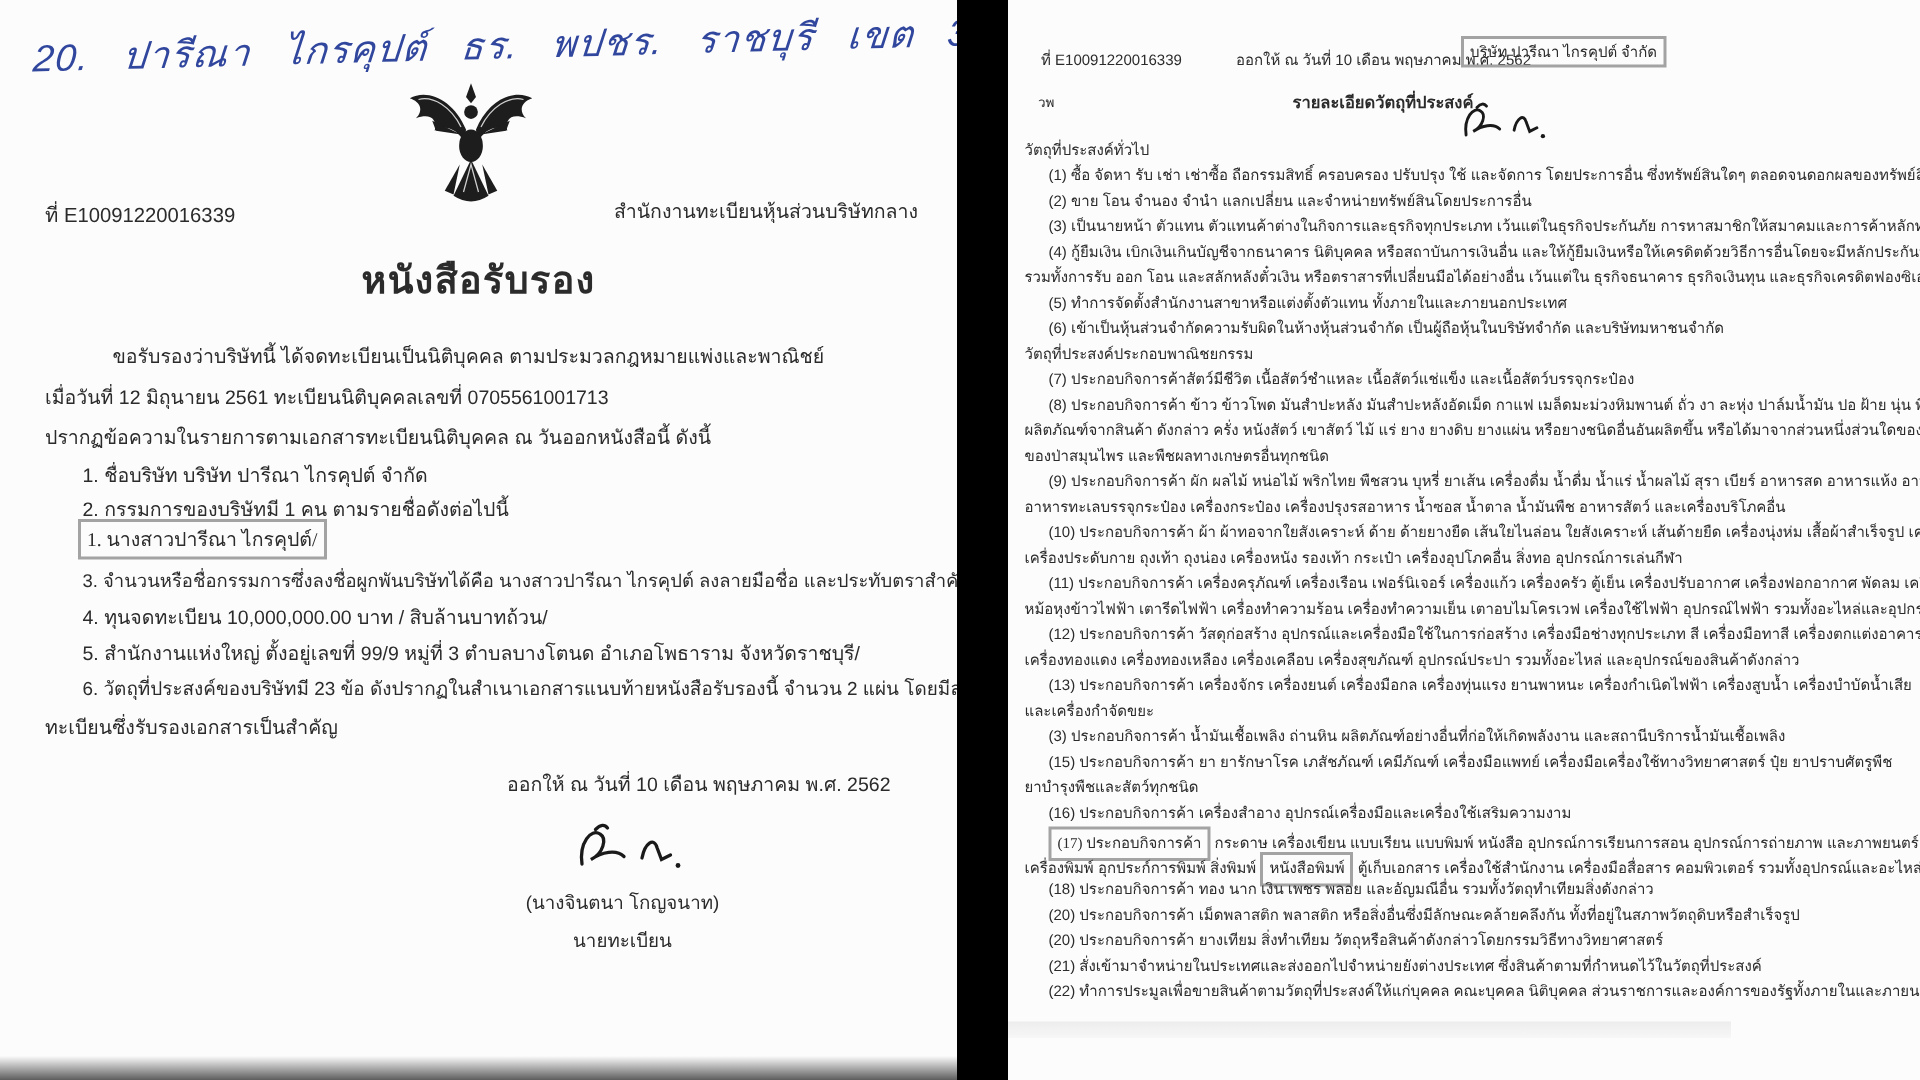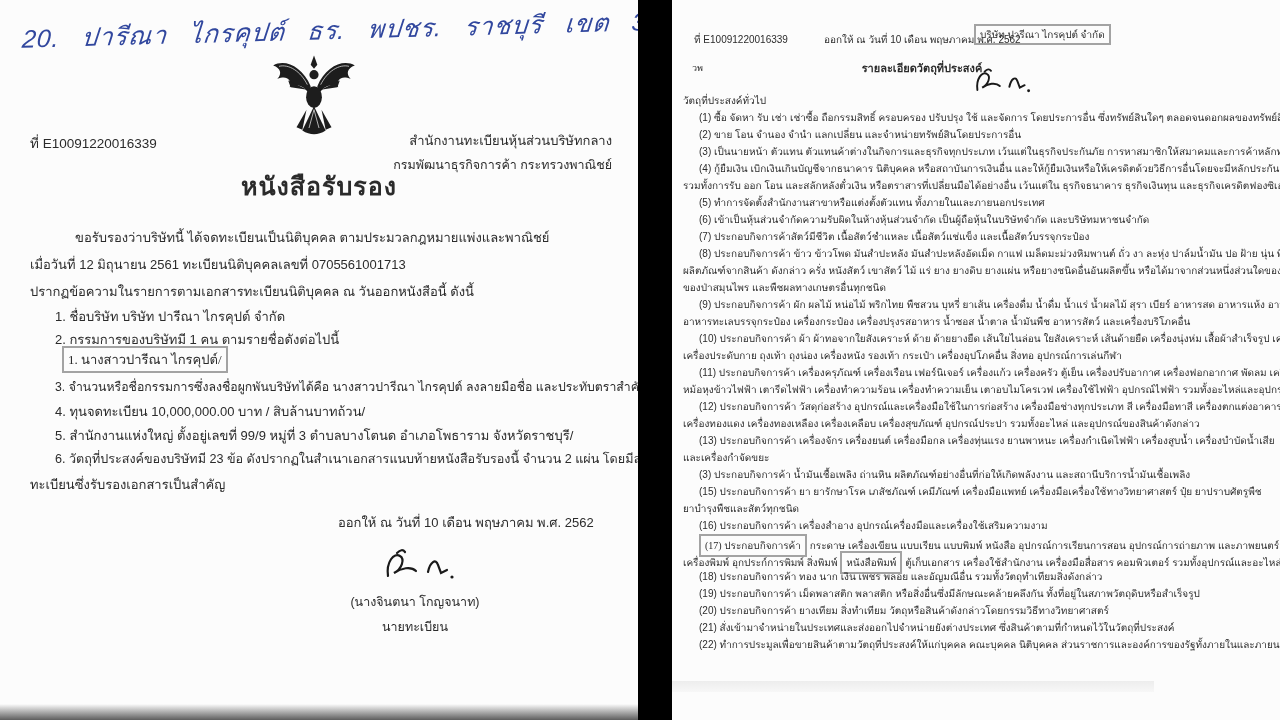--- a/index.html
+++ b/index.html
@@ -63,30 +63,29 @@
         <g stroke="#fcfcfc" stroke-width="1" fill="none" opacity="0.8">
           <path d="M52,38 C44,22 30,13 18,16"></path>
           <path d="M68,38 C76,22 90,13 102,16"></path>
           <path d="M54,90 L60,68 L66,90"></path>
         </g>
       </svg>
     </div>
 
     <div class="abs doc-no-l">ที่ E10091220016339</div>
     <div class="abs office1">สำนักงานทะเบียนหุ้นส่วนบริษัทกลาง</div>
-    <div class="abs office2">กรมพัฒนาธุรกิจการค้า กระทรวงพาณิชย์</div>
     <div class="abs cert-title">หนังสือรับรอง</div>
 
     <div class="abs body-l" style="left:75px;top:227px;">ขอรับรองว่าบริษัทนี้ ได้จดทะเบียนเป็นนิติบุคคล ตามประมวลกฎหมายแพ่งและพาณิชย์</div>
     <div class="abs body-l" style="left:30px;top:254px;">เมื่อวันที่ 12 มิถุนายน 2561 ทะเบียนนิติบุคคลเลขที่ 0705561001713</div>
     <div class="abs body-l" style="left:30px;top:281px;">ปรากฏข้อความในรายการตามเอกสารทะเบียนนิติบุคคล ณ วันออกหนังสือนี้ ดังนี้</div>
 
     <div class="abs body-l" style="left:55px;top:306px;">1. ชื่อบริษัท บริษัท ปารีณา ไกรคุปต์ จำกัด</div>
     <div class="abs body-l" style="left:55px;top:329px;">2. กรรมการของบริษัทมี 1 คน ตามรายชื่อดังต่อไปนี้</div>
-    <div class="abs body-l" style="left:62px;top:346px;">
+    <div class="abs body-l" style="left:52px;top:346px;">
       <span class="red-box-inline">1. นางสาวปารีณา ไกรคุปต์/</span>
     </div>
     <div class="abs" style="left:55px;top:377px;font-size:12.3px;">3. จำนวนหรือชื่อกรรมการซึ่งลงชื่อผูกพันบริษัทได้คือ นางสาวปารีณา ไกรคุปต์ ลงลายมือชื่อ และประทับตราสำคัญของบริษัท/</div>
     <div class="abs body-l" style="left:55px;top:401px;">4. ทุนจดทะเบียน    10,000,000.00 บาท / สิบล้านบาทถ้วน/</div>
     <div class="abs body-l" style="left:55px;top:425px;">5. สำนักงานแห่งใหญ่ ตั้งอยู่เลขที่ 99/9  หมู่ที่ 3 ตำบลบางโตนด อำเภอโพธาราม จังหวัดราชบุรี/</div>
     <div class="abs" style="left:55px;top:449px;font-size:12.6px;">6.  วัตถุที่ประสงค์ของบริษัทมี 23 ข้อ ดังปรากฏในสำเนาเอกสารแนบท้ายหนังสือรับรองนี้ จำนวน 2 แผ่น โดยมีลายมือชื่อนาย</div>
     <div class="abs body-l" style="left:30px;top:474px;">ทะเบียนซึ่งรับรองเอกสารเป็นสำคัญ</div>
 
     <div class="abs issued-l">ออกให้ ณ วันที่ 10 เดือน พฤษภาคม พ.ศ. 2562</div>
 
@@ -129,20 +128,21 @@
 
     <div class="objectives">
         <div class="obj-line"><span>วัตถุที่ประสงค์ทั่วไป</span></div>
         <div class="obj-line indent"><span>(1) ซื้อ จัดหา รับ เช่า เช่าซื้อ ถือกรรมสิทธิ์ ครอบครอง ปรับปรุง ใช้ และจัดการ โดยประการอื่น ซึ่งทรัพย์สินใดๆ ตลอดจนดอกผลของทรัพย์สินนั้น</span></div>
         <div class="obj-line indent"><span>(2) ขาย โอน จำนอง จำนำ แลกเปลี่ยน และจำหน่ายทรัพย์สินโดยประการอื่น</span></div>
         <div class="obj-line indent"><span>(3) เป็นนายหน้า ตัวแทน ตัวแทนค้าต่างในกิจการและธุรกิจทุกประเภท เว้นแต่ในธุรกิจประกันภัย การหาสมาชิกให้สมาคมและการค้าหลักทรัพย์</span></div>
         <div class="obj-line indent"><span>(4) กู้ยืมเงิน เบิกเงินเกินบัญชีจากธนาคาร นิติบุคคล หรือสถาบันการเงินอื่น และให้กู้ยืมเงินหรือให้เครดิตด้วยวิธีการอื่นโดยจะมีหลักประกันหรือไม่ก็ตาม</span></div>
         <div class="obj-line"><span>รวมทั้งการรับ ออก โอน และสลักหลังตั๋วเงิน หรือตราสารที่เปลี่ยนมือได้อย่างอื่น เว้นแต่ใน ธุรกิจธนาคาร ธุรกิจเงินทุน และธุรกิจเครดิตฟองซิเอร์</span></div>
         <div class="obj-line indent"><span>(5) ทำการจัดตั้งสำนักงานสาขาหรือแต่งตั้งตัวแทน ทั้งภายในและภายนอกประเทศ</span></div>
         <div class="obj-line indent"><span>(6) เข้าเป็นหุ้นส่วนจำกัดความรับผิดในห้างหุ้นส่วนจำกัด เป็นผู้ถือหุ้นในบริษัทจำกัด และบริษัทมหาชนจำกัด</span></div>
+        <div class="obj-line"><span>วัตถุที่ประสงค์ประกอบพาณิชยกรรม</span></div>
         <div class="obj-line indent"><span>(7) ประกอบกิจการค้าสัตว์มีชีวิต เนื้อสัตว์ชำแหละ เนื้อสัตว์แช่แข็ง และเนื้อสัตว์บรรจุกระป๋อง</span></div>
         <div class="obj-line indent"><span>(8) ประกอบกิจการค้า ข้าว ข้าวโพด มันสำปะหลัง มันสำปะหลังอัดเม็ด กาแฟ เมล็ดมะม่วงหิมพานต์ ถั่ว งา ละหุ่ง ปาล์มน้ำมัน ปอ ฝ้าย นุ่น พืชไร่</span></div>
         <div class="obj-line"><span>ผลิตภัณฑ์จากสินค้า ดังกล่าว ครั่ง หนังสัตว์ เขาสัตว์ ไม้ แร่ ยาง ยางดิบ ยางแผ่น หรือยางชนิดอื่นอันผลิตขึ้น หรือได้มาจากส่วนหนึ่งส่วนใดของต้นยางพารา</span></div>
         <div class="obj-line"><span>ของป่าสมุนไพร และพืชผลทางเกษตรอื่นทุกชนิด</span></div>
         <div class="obj-line indent"><span>(9) ประกอบกิจการค้า ผัก ผลไม้ หน่อไม้ พริกไทย พืชสวน บุหรี่ ยาเส้น เครื่องดื่ม น้ำดื่ม น้ำแร่ น้ำผลไม้ สุรา เบียร์ อาหารสด อาหารแห้ง อาหารสำเร็จรูป</span></div>
         <div class="obj-line"><span>อาหารทะเลบรรจุกระป๋อง เครื่องกระป๋อง เครื่องปรุงรสอาหาร น้ำซอส น้ำตาล น้ำมันพืช อาหารสัตว์ และเครื่องบริโภคอื่น</span></div>
         <div class="obj-line indent"><span>(10) ประกอบกิจการค้า ผ้า ผ้าทอจากใยสังเคราะห์ ด้าย ด้ายยางยืด เส้นใยไนล่อน ใยสังเคราะห์ เส้นด้ายยืด เครื่องนุ่งห่ม เสื้อผ้าสำเร็จรูป เครื่องแต่งกาย</span></div>
         <div class="obj-line"><span>เครื่องประดับกาย ถุงเท้า ถุงน่อง เครื่องหนัง รองเท้า กระเป๋า เครื่องอุปโภคอื่น สิ่งทอ อุปกรณ์การเล่นกีฬา</span></div>
         <div class="obj-line indent"><span>(11) ประกอบกิจการค้า เครื่องครุภัณฑ์ เครื่องเรือน เฟอร์นิเจอร์ เครื่องแก้ว เครื่องครัว ตู้เย็น เครื่องปรับอากาศ เครื่องฟอกอากาศ พัดลม เครื่องดูดอากาศ</span></div>
         <div class="obj-line"><span>หม้อหุงข้าวไฟฟ้า เตารีดไฟฟ้า เครื่องทำความร้อน เครื่องทำความเย็น เตาอบไมโครเวฟ เครื่องใช้ไฟฟ้า อุปกรณ์ไฟฟ้า รวมทั้งอะไหล่และอุปกรณ์ของสินค้าดังกล่าว</span></div>
@@ -150,21 +150,21 @@
         <div class="obj-line"><span>เครื่องทองแดง เครื่องทองเหลือง เครื่องเคลือบ เครื่องสุขภัณฑ์ อุปกรณ์ประปา รวมทั้งอะไหล่ และอุปกรณ์ของสินค้าดังกล่าว</span></div>
         <div class="obj-line indent"><span>(13) ประกอบกิจการค้า เครื่องจักร เครื่องยนต์ เครื่องมือกล เครื่องทุ่นแรง ยานพาหนะ เครื่องกำเนิดไฟฟ้า เครื่องสูบน้ำ เครื่องบำบัดน้ำเสีย</span></div>
         <div class="obj-line"><span>และเครื่องกำจัดขยะ</span></div>
         <div class="obj-line indent"><span>(3) ประกอบกิจการค้า น้ำมันเชื้อเพลิง ถ่านหิน ผลิตภัณฑ์อย่างอื่นที่ก่อให้เกิดพลังงาน และสถานีบริการน้ำมันเชื้อเพลิง</span></div>
         <div class="obj-line indent"><span>(15) ประกอบกิจการค้า ยา ยารักษาโรค เภสัชภัณฑ์ เคมีภัณฑ์ เครื่องมือแพทย์ เครื่องมือเครื่องใช้ทางวิทยาศาสตร์ ปุ๋ย ยาปราบศัตรูพืช</span></div>
         <div class="obj-line"><span>ยาบำรุงพืชและสัตว์ทุกชนิด</span></div>
         <div class="obj-line indent"><span>(16) ประกอบกิจการค้า เครื่องสำอาง อุปกรณ์เครื่องมือและเครื่องใช้เสริมความงาม</span></div>
         <div class="obj-line indent"><span class="red-box-inline">(17) ประกอบกิจการค้า</span><span> กระดาษ เครื่องเขียน แบบเรียน แบบพิมพ์ หนังสือ อุปกรณ์การเรียนการสอน อุปกรณ์การถ่ายภาพ และภาพยนตร์ เครื่องคำนวณ</span></div>
         <div class="obj-line"><span>เครื่องพิมพ์ อุกประก์การพิมพ์ สิ่งพิมพ์ </span><span class="red-box-inline">หนังสือพิมพ์</span><span> ตู้เก็บเอกสาร เครื่องใช้สำนักงาน เครื่องมือสื่อสาร คอมพิวเตอร์ รวมทั้งอุปกรณ์และอะไหล่ของสินค้าดังกล่าว</span></div>
         <div class="obj-line indent"><span>(18) ประกอบกิจการค้า ทอง นาก เงิน เพชร พลอย และอัญมณีอื่น รวมทั้งวัตถุทำเทียมสิ่งดังกล่าว</span></div>
-        <div class="obj-line indent"><span>(19) ประกอบกิจการค้า เม็ดพลาสติก พลาสติก หรือสิ่งอื่นซึ่งมีลักษณะคล้ายคลึงกัน ทั้งที่อยู่ในสภาพวัตถุดิบหรือสำเร็จรูป</span></div>
+        <div class="obj-line indent"><span>(20) ประกอบกิจการค้า เม็ดพลาสติก พลาสติก หรือสิ่งอื่นซึ่งมีลักษณะคล้ายคลึงกัน ทั้งที่อยู่ในสภาพวัตถุดิบหรือสำเร็จรูป</span></div>
         <div class="obj-line indent"><span>(20) ประกอบกิจการค้า ยางเทียม สิ่งทำเทียม วัตถุหรือสินค้าดังกล่าวโดยกรรมวิธีทางวิทยาศาสตร์</span></div>
         <div class="obj-line indent"><span>(21) สั่งเข้ามาจำหน่ายในประเทศและส่งออกไปจำหน่ายยังต่างประเทศ ซึ่งสินค้าตามที่กำหนดไว้ในวัตถุที่ประสงค์</span></div>
         <div class="obj-line indent"><span>(22) ทำการประมูลเพื่อขายสินค้าตามวัตถุที่ประสงค์ให้แก่บุคคล คณะบุคคล นิติบุคคล ส่วนราชการและองค์การของรัฐทั้งภายในและภายนอกประเทศ</span></div>
       </div>
 
     <div class="gray-band"></div>
   </div>
 </div>
 
 </body></html>

